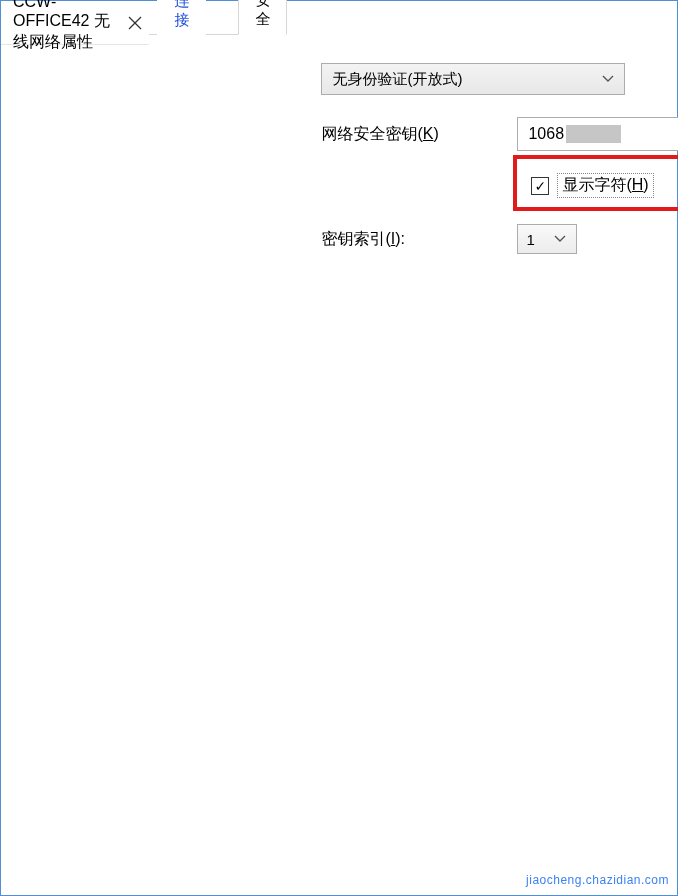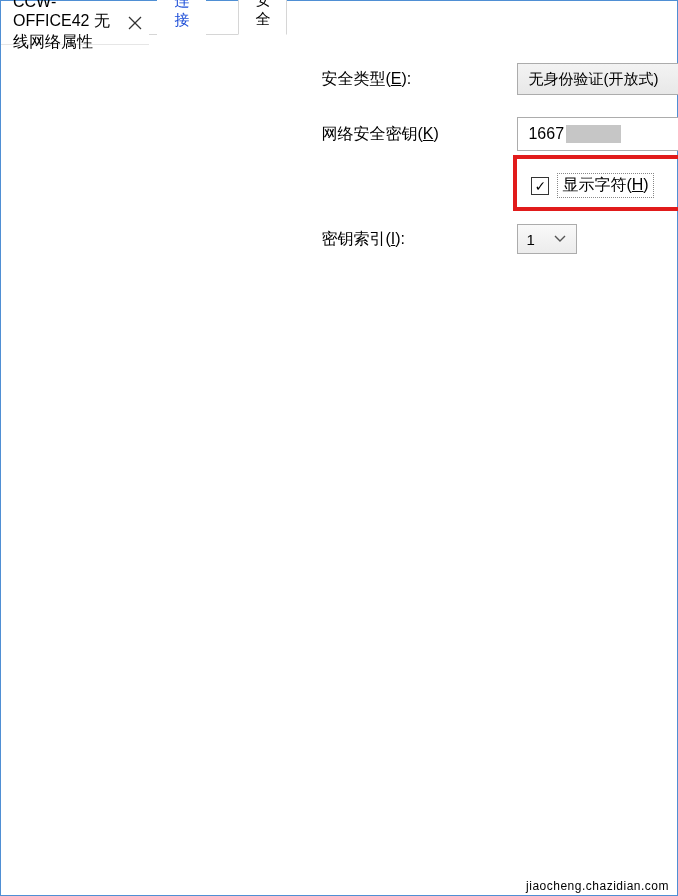--- a/index.html
+++ b/index.html
@@ -168,23 +168,23 @@
     cursor: default;
     display:flex;align-items:center;justify-content:center;
   }
   .btn.primary {
     border: 1px solid #2a6fbf;
     box-shadow: inset 0 0 0 1px #9ec9f3;
     background: linear-gradient(#f4fbff,#daeeff);
   }
   .watermark {
     position: absolute;
-    right: 8px; bottom: 2px;
+    right: 8px; bottom: 8px;
     font-size: 12px;
-    color: #000000;
+    color: #3b82f6;
     letter-spacing: 0.5px;
     text-shadow: 0 0 1px #fff;
     pointer-events:none;
     padding-left:16px;
   }
   svg.chev { width: 12px; height: 8px; }
 </style>
 </head>
 <body>
 
@@ -201,37 +201,36 @@
   </div>
 
   <div class="tabs-row">
     <div class="tab inactive">连接</div>
     <div class="tab active">安全</div>
   </div>
 
   <div class="content">
 
     <div class="form-row">
-      <div class="label-col">安全类型(<u>E</u>):</div>
       <div class="field-col">
         <div class="select-wide">
           <span>无身份验证(开放式)</span>
           <svg class="chev" viewBox="0 0 12 8">
               <polyline points="1,1 6,6 11,1" fill="none" stroke="#555" stroke-width="1.4"></polyline>
             </svg>
         </div>
       </div>
     </div>
 
 
     <div class="form-row">
       <div class="label-col">网络安全密钥(<u>K</u>)</div>
       <div class="field-col">
         <div class="text-input">
-          <span>1667</span>
+          <span>1068</span>
             <span class="masked"></span>
         </div>
       </div>
     </div>
 
     <div class="form-row checkbox-row">
       <div class="label-col"></div>
       <div class="field-col" style="position:relative;">
         <div class="checkbox-wrap" style="margin-left:14px;">
           <span class="cb-box">✓</span>

